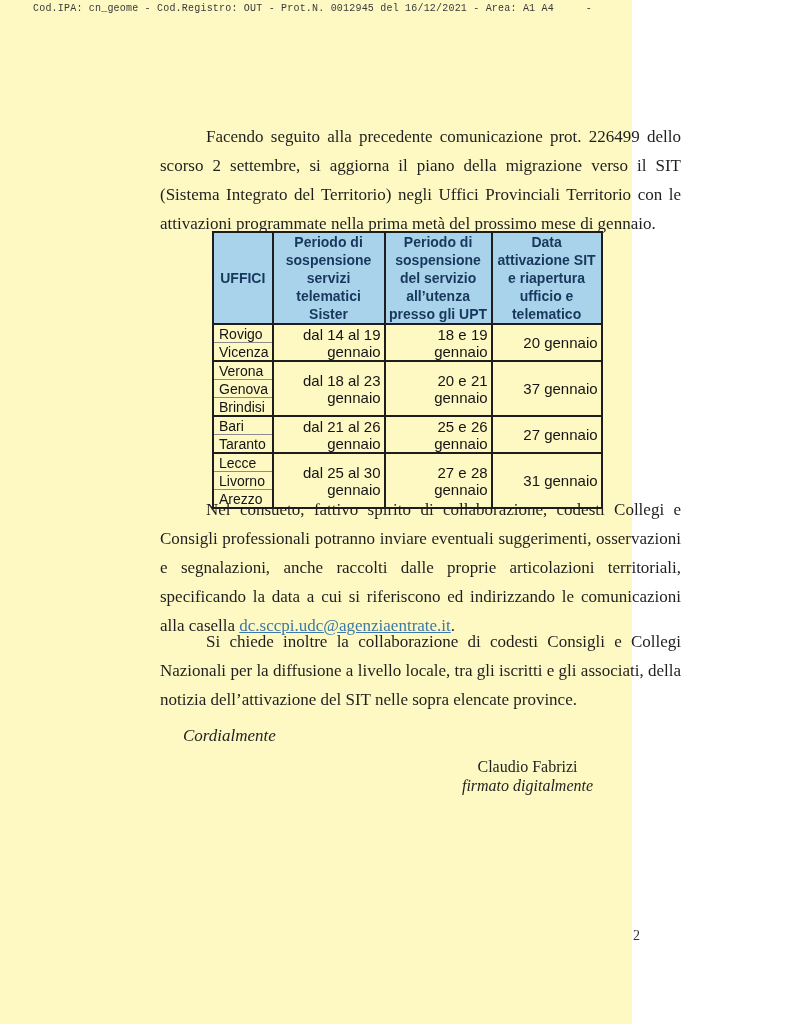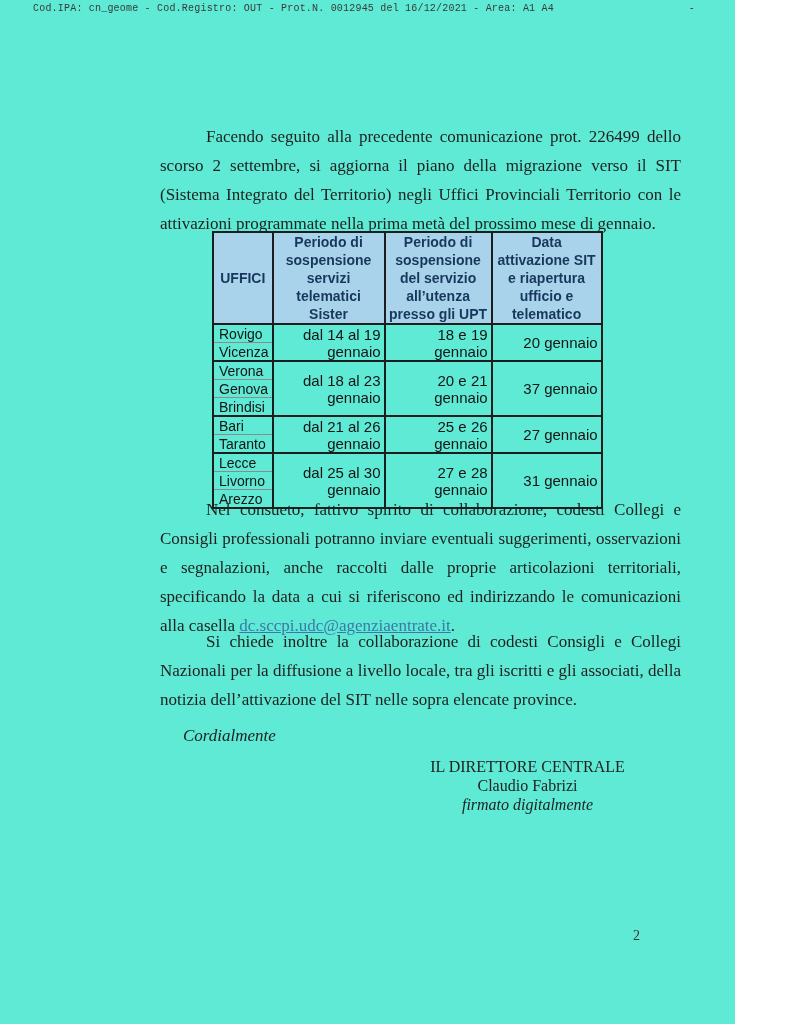--- a/index.html
+++ b/index.html
@@ -5,21 +5,21 @@
 <style>
   html,body{margin:0;padding:0;}
   body{
     width:791px;height:1024px;
     background:#ffffff;
     font-family:"Liberation Serif", serif;
     color:#1f1f1f;
     position:relative;
     overflow:hidden;
   }
-  .page{position:relative;width:735px;height:1024px;background:#5eead4;}
+  .page{position:relative;width:632px;height:1024px;background:#fef9c3;}
 
   
   .doc-meta{
     position:absolute;top:3px;left:33px;right:40px;
     font-family:"Liberation Mono","DejaVu Sans Mono",monospace;
     font-size:10px;color:#3a3a3a;
     display:flex;justify-content:space-between;
     letter-spacing:.2px;
     white-space:nowrap;
   }
@@ -168,20 +168,19 @@
     </tbody>
   </table>
 
   <p class="para p2"><span>Nel consueto, fattivo spirito di collaborazione, codesti Collegi e Consigli professionali potranno inviare eventuali suggerimenti, osservazioni e segnalazioni, anche raccolti dalle proprie articolazioni territoriali, specificando la data a cui si riferiscono ed indirizzando le comunicazioni alla casella </span><a class="email-link">dc.sccpi.udc@agenziaentrate.it</a><span>.</span></p>
 
   <p class="para p3">Si chiede inoltre la collaborazione di codesti Consigli e Collegi Nazionali per la diffusione a livello locale, tra gli iscritti e gli associati, della notizia dell’attivazione del SIT nelle sopra elencate province.</p>
 
   <p class="closing">Cordialmente</p>
 
   <div class="signature">
-    <div>IL DIRETTORE CENTRALE</div>
     <div>Claudio Fabrizi</div>
     <div class="sig-note">firmato digitalmente</div>
   </div>
 
   <div class="page-number">2</div>
 
 </div>
 
 </body></html>

